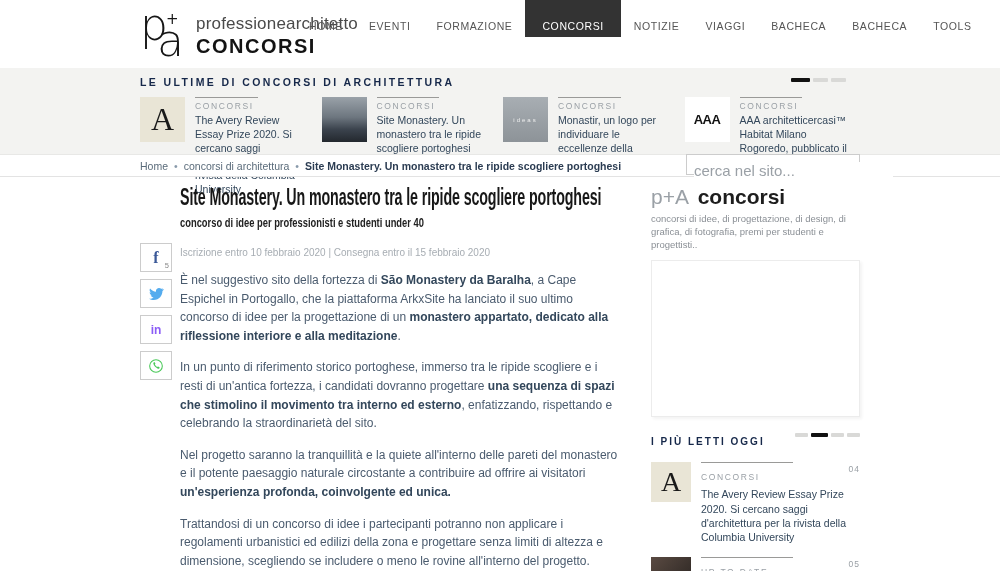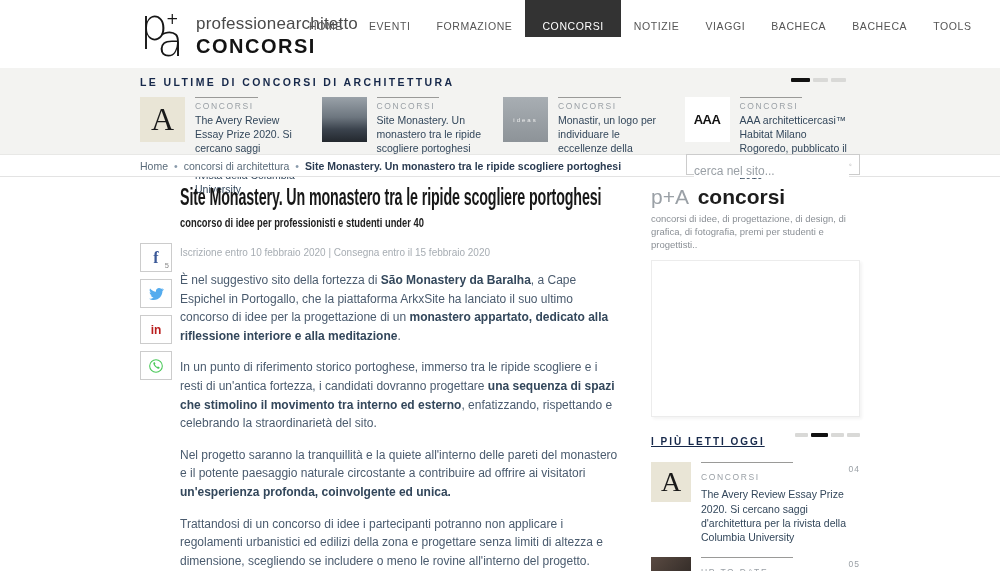--- a/index.html
+++ b/index.html
@@ -40,52 +40,52 @@
   .card-title { font-size:10.5px; line-height:1.32; color:#33475b; margin-top:3px; }
 
   
   .crumbbar { position:absolute; top:155px; left:0; width:1000px; height:22px; background:#fff; border-bottom:1px solid #e3e3e3; }
   .crumbs { position:absolute; left:140px; top:5px; font-size:10.5px; color:#5a6b7a; display:flex; gap:6px; }
   .crumb { cursor:pointer; }
   .crumb-sep { color:#8899aa; }
   .crumb.current { font-weight:700; color:#2b3c52; cursor:default; }
   .searchbox { position:absolute; right:140px; top:-1px; width:174px; height:21px; border:1px solid #ccc; background:#fff;
                display:flex; align-items:center; padding:0 7px; }
-  .searchbox input { border:0; outline:0; flex:1; font-size:12px; color:#555; font-family:"Liberation Sans",sans-serif;margin-top:12px; }
+  .searchbox input { border:0; outline:0; flex:1; font-size:15px; color:#555; font-family:"Liberation Sans",sans-serif;margin-top:12px; }
   .searchbox input::placeholder { color:#9aa0a6; }
 
   
   .main { position:absolute; top:177px; left:0; width:1000px; bottom:0; }
 
   .social { position:absolute; left:140px; top:66px; width:34px; }
   .share-btn { width:32px; height:29px; border:1px solid #ccc; background:#fff; display:flex; align-items:center;
                justify-content:center; margin-bottom:7px; position:relative; cursor:pointer; }
   .fb-f { font-family:"Liberation Serif",serif; font-weight:700; font-size:16px; color:#3b5998; }
   .fb-count { position:absolute; right:2px; bottom:1px; font-size:7.5px; color:#888; }
-  .in-t { font-weight:700; font-size:12px; color:#b91c1c; }
+  .in-t { font-weight:700; font-size:12px; color:#8b5cf6; }
 
   .article { position:absolute; left:180px; top:7px; width:440px; }
   .art-title { font-size:23px; font-weight:700; color:#171717; letter-spacing:-.2px; white-space:nowrap;
                transform:scaleX(.62); transform-origin:0 0; }
   .art-sub { font-size:13px; font-weight:700; color:#222; white-space:nowrap; transform:scaleX(.72);
              transform-origin:0 0; margin-top:4px; }
   .art-date { font-size:10px; color:#a7adb3; margin-top:17px; }
   .article p { font-size:12px; line-height:1.55; color:#4a5b6e; margin-top:13px; }
   .article p .b { font-weight:700; color:#33475b; }
 
   
   .sidebar { position:absolute; left:651px; top:8px; width:209px; }
   .sb-head { font-size:21px; }
   .sb-head .lt { color:#9aa0a6; font-weight:400;text-align:center; }
   .sb-head .bd { color:#1d1d1d; font-weight:700; margin-left:4px; }
   .sb-desc { font-size:9.5px; color:#8a8f95; line-height:1.35; margin-top:4px; }
   .ad-box { margin-top:9px; width:209px; height:157px; background:#fff; border:1px solid #ececec;
             box-shadow:2px 2px 3px rgba(0,0,0,.05); }
   .mr-head { margin-top:14px; position:relative; }
-  .mr-title { font-size:10px; letter-spacing:2px; color:#16284a; font-weight:700;text-decoration:underline; }
+  .mr-title { font-size:10px; letter-spacing:2px; color:#16284a; font-weight:700; }
   .mr-pag { position:absolute; right:0; top:2px; display:flex; gap:3px; }
   .mr-item { display:flex; margin-top:13px; cursor:pointer; }
   .mr-thumb { width:40px; height:40px; flex:none; display:flex; align-items:center; justify-content:center; }
   .mr-thumb.t-a { background:#e9e5d6; font-family:"Liberation Serif",serif; font-size:28px; color:#1a1a1a; }
   .mr-thumb.t-class { background:linear-gradient(135deg,#5a4a42 0%,#3c332e 55%,#26211e 100%); }
   .mr-text { margin-left:10px; flex:1; position:relative; }
   .mr-rank { position:absolute; right:0; top:2px; font-size:8.5px; color:#9aa0a6; letter-spacing:1px; }
   .mr-title2 { font-size:10.5px; line-height:1.35; color:#33475b; margin-top:3px; }
 </style>
 </head>

